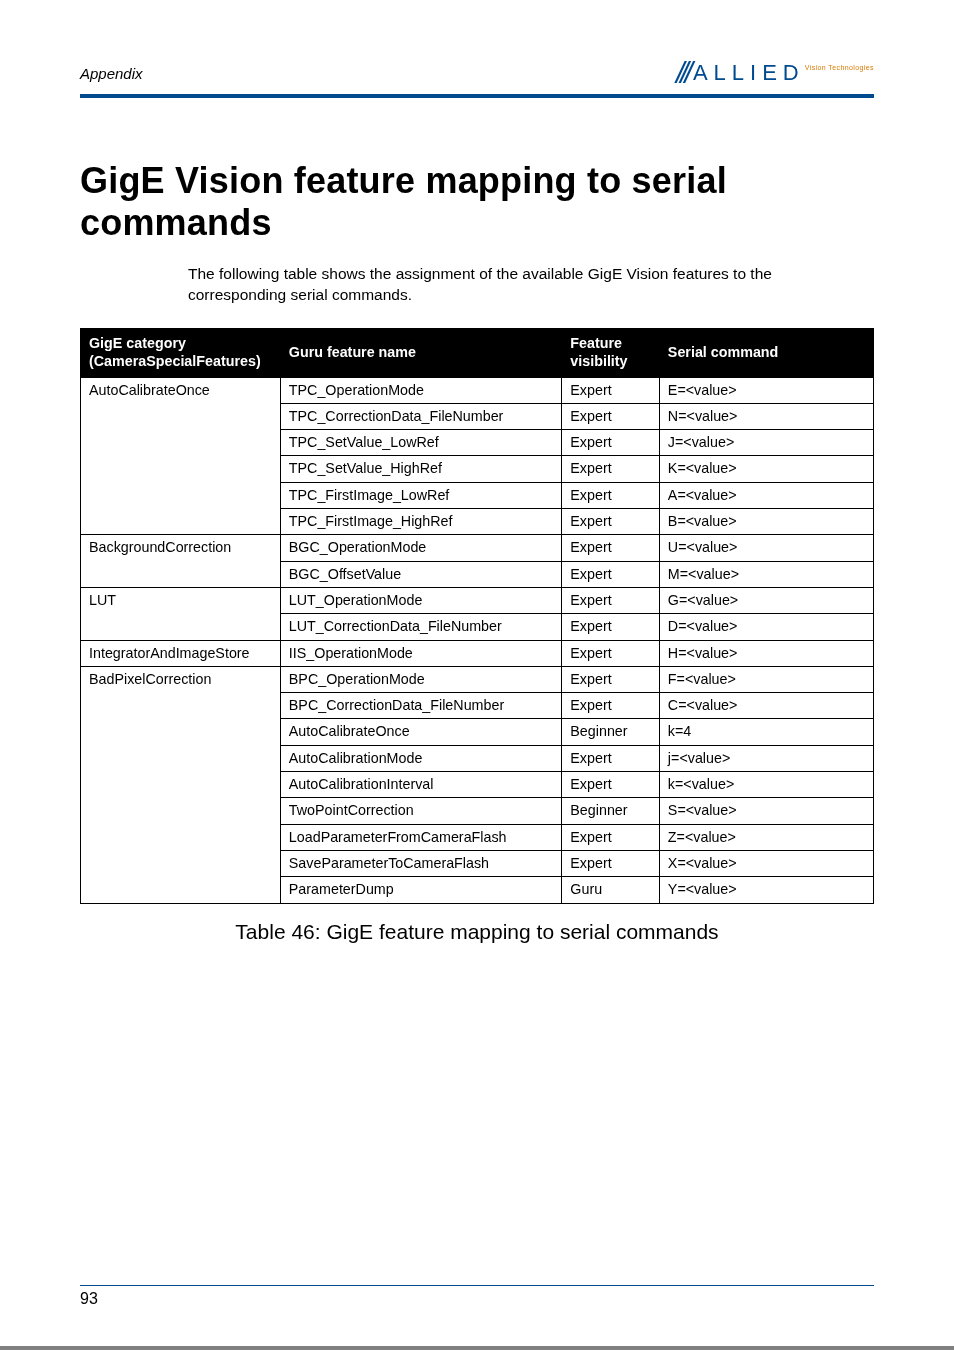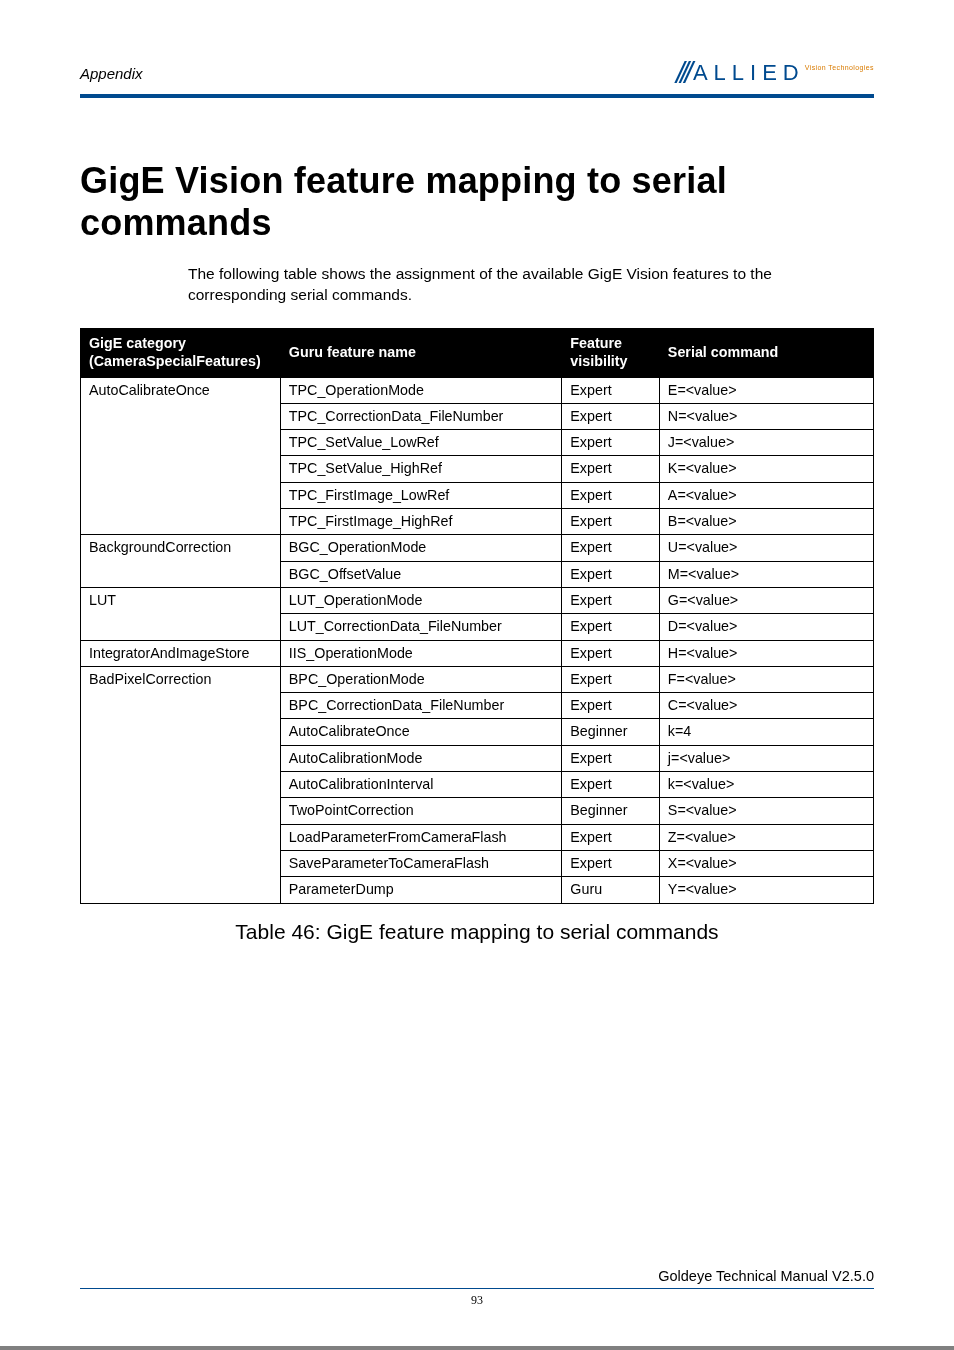--- a/index.html
+++ b/index.html
@@ -101,23 +101,22 @@
     text-align: right;
     font-size: 14.5px;
     margin-bottom: 4px;
   }
   .footer-rule {
     border: none;
     border-top: 1px solid #004a8f;
     margin-bottom: 4px;
   }
   .footer-page {
-    text-align: center;
-    font-size: 12px;
-    font-family: Liberation Serif, serif;
+    text-align: left;
+    font-size: 16px;
   }
   .bottom-bar {
     position: absolute;
     left: 0; right: 0; bottom: 0;
     height: 4px;
     background: #808080;
   }
 </style>
 </head>
 <body>
@@ -264,18 +263,17 @@
         <td>ParameterDump</td>
         <td>Guru</td>
         <td>Y=&lt;value&gt;</td>
       </tr>
     </tbody>
 </table>
 
 <div class="caption">Table 46: GigE feature mapping to serial commands</div>
 
 <div class="footer">
-  <div class="footer-text">Goldeye Technical Manual V2.5.0</div>
   <hr class="footer-rule">
   <div class="footer-page">93</div>
 </div>
 
 <div class="bottom-bar"></div>
 
 </body></html>

